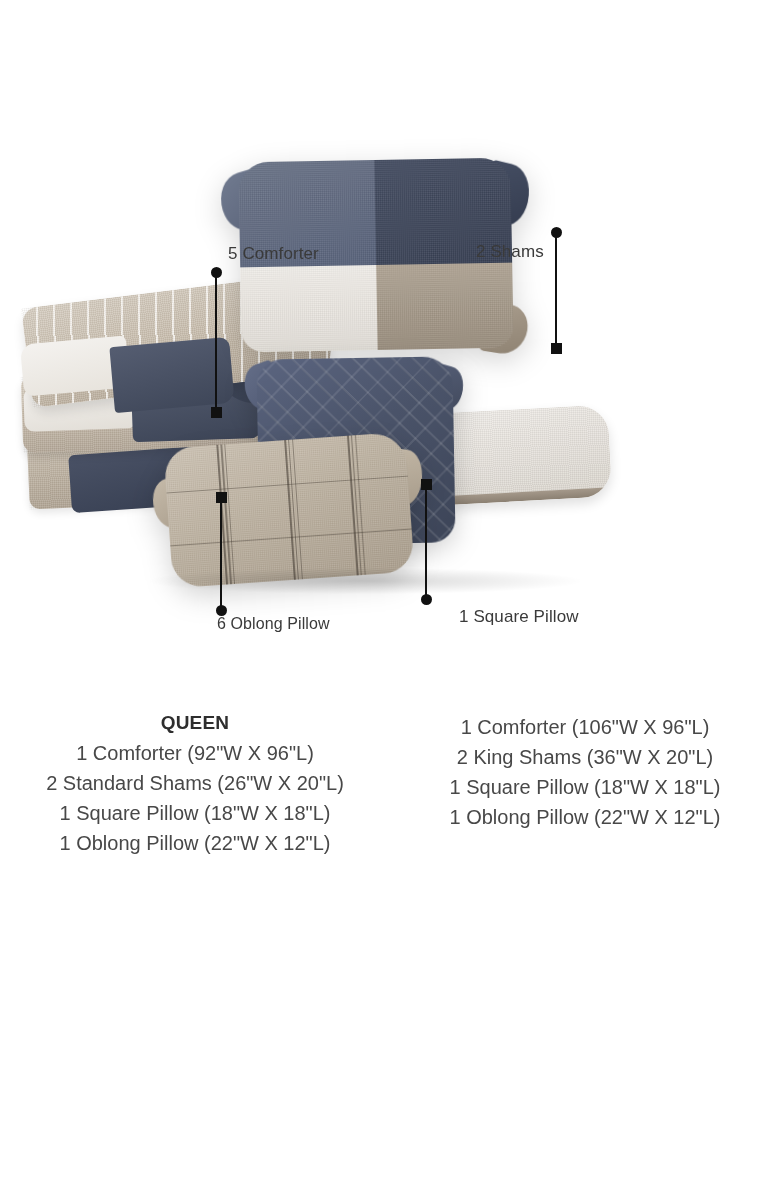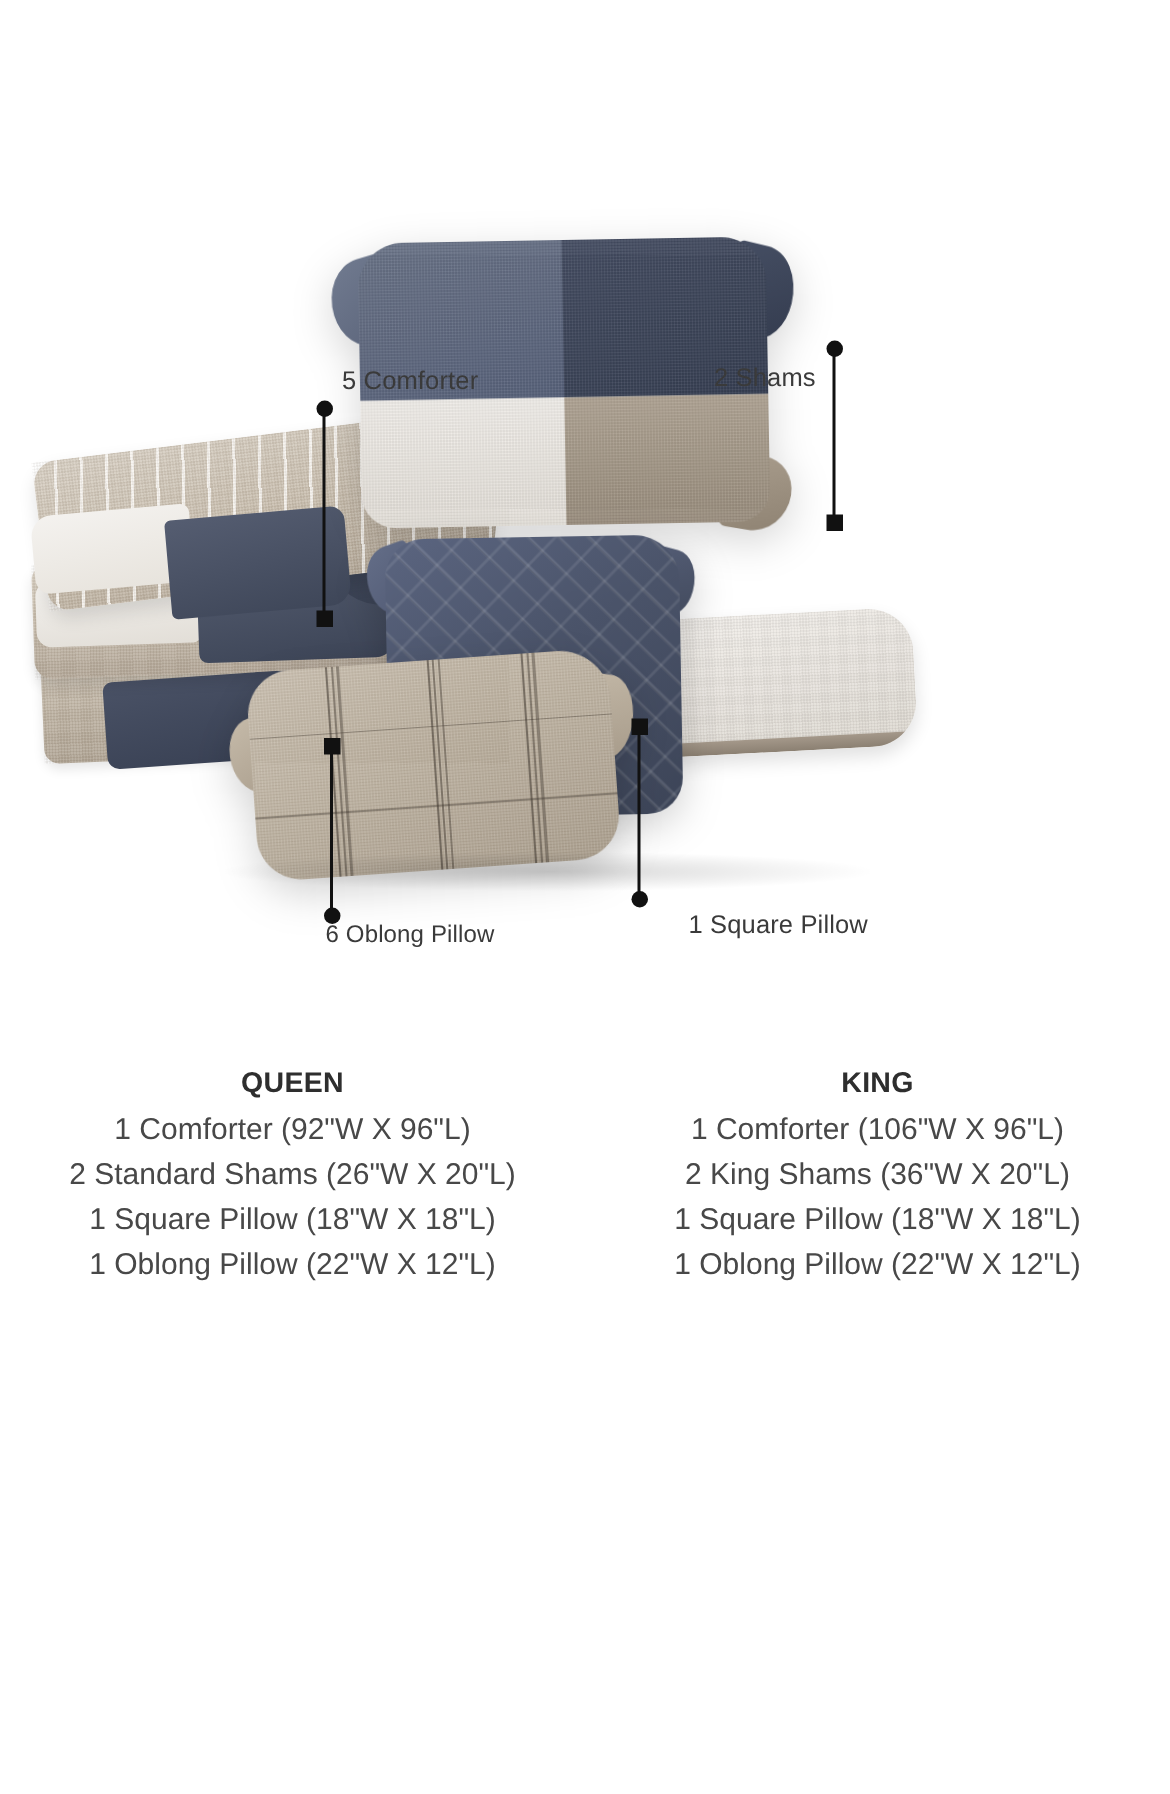--- a/index.html
+++ b/index.html
@@ -385,21 +385,20 @@
       <h3>QUEEN</h3>
       <ul>
         <li>1 Comforter (92"W X 96"L)</li>
         <li>2 Standard Shams (26"W X 20"L)</li>
         <li>1 Square Pillow (18"W X 18"L)</li>
         <li>1 Oblong Pillow (22"W X 12"L)</li>
       </ul>
     </div>
 
     <div class="size-col">
-      <h3>KING</h3>
       <ul>
         <li>1 Comforter (106"W X 96"L)</li>
         <li>2 King Shams (36"W X 20"L)</li>
         <li>1 Square Pillow (18"W X 18"L)</li>
         <li>1 Oblong Pillow (22"W X 12"L)</li>
       </ul>
     </div>
 
   </div>
 

